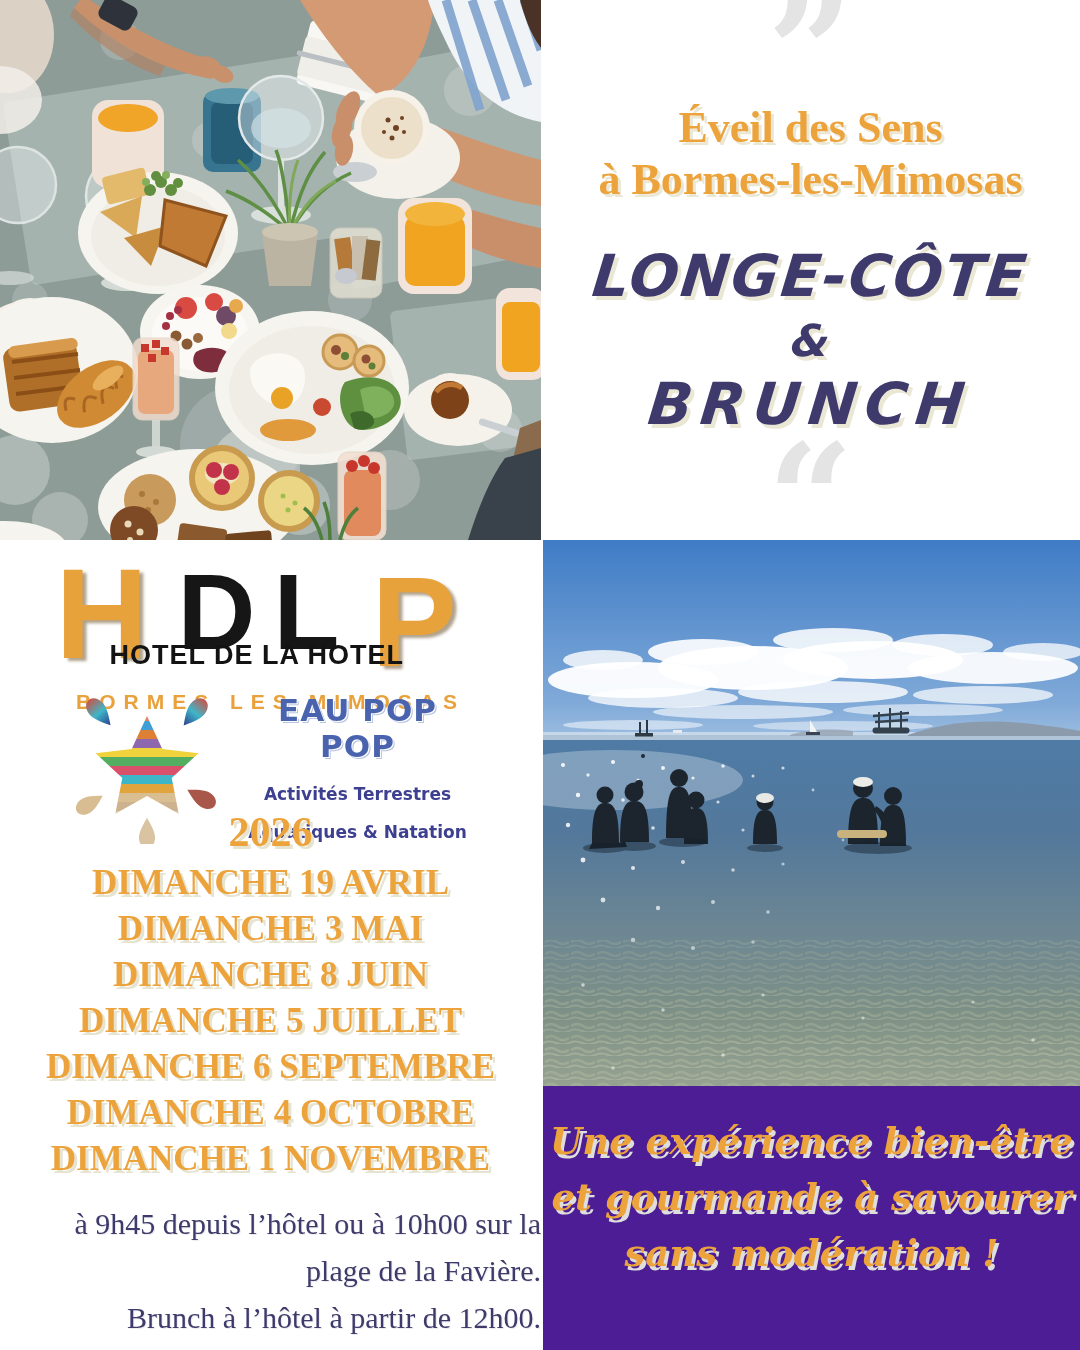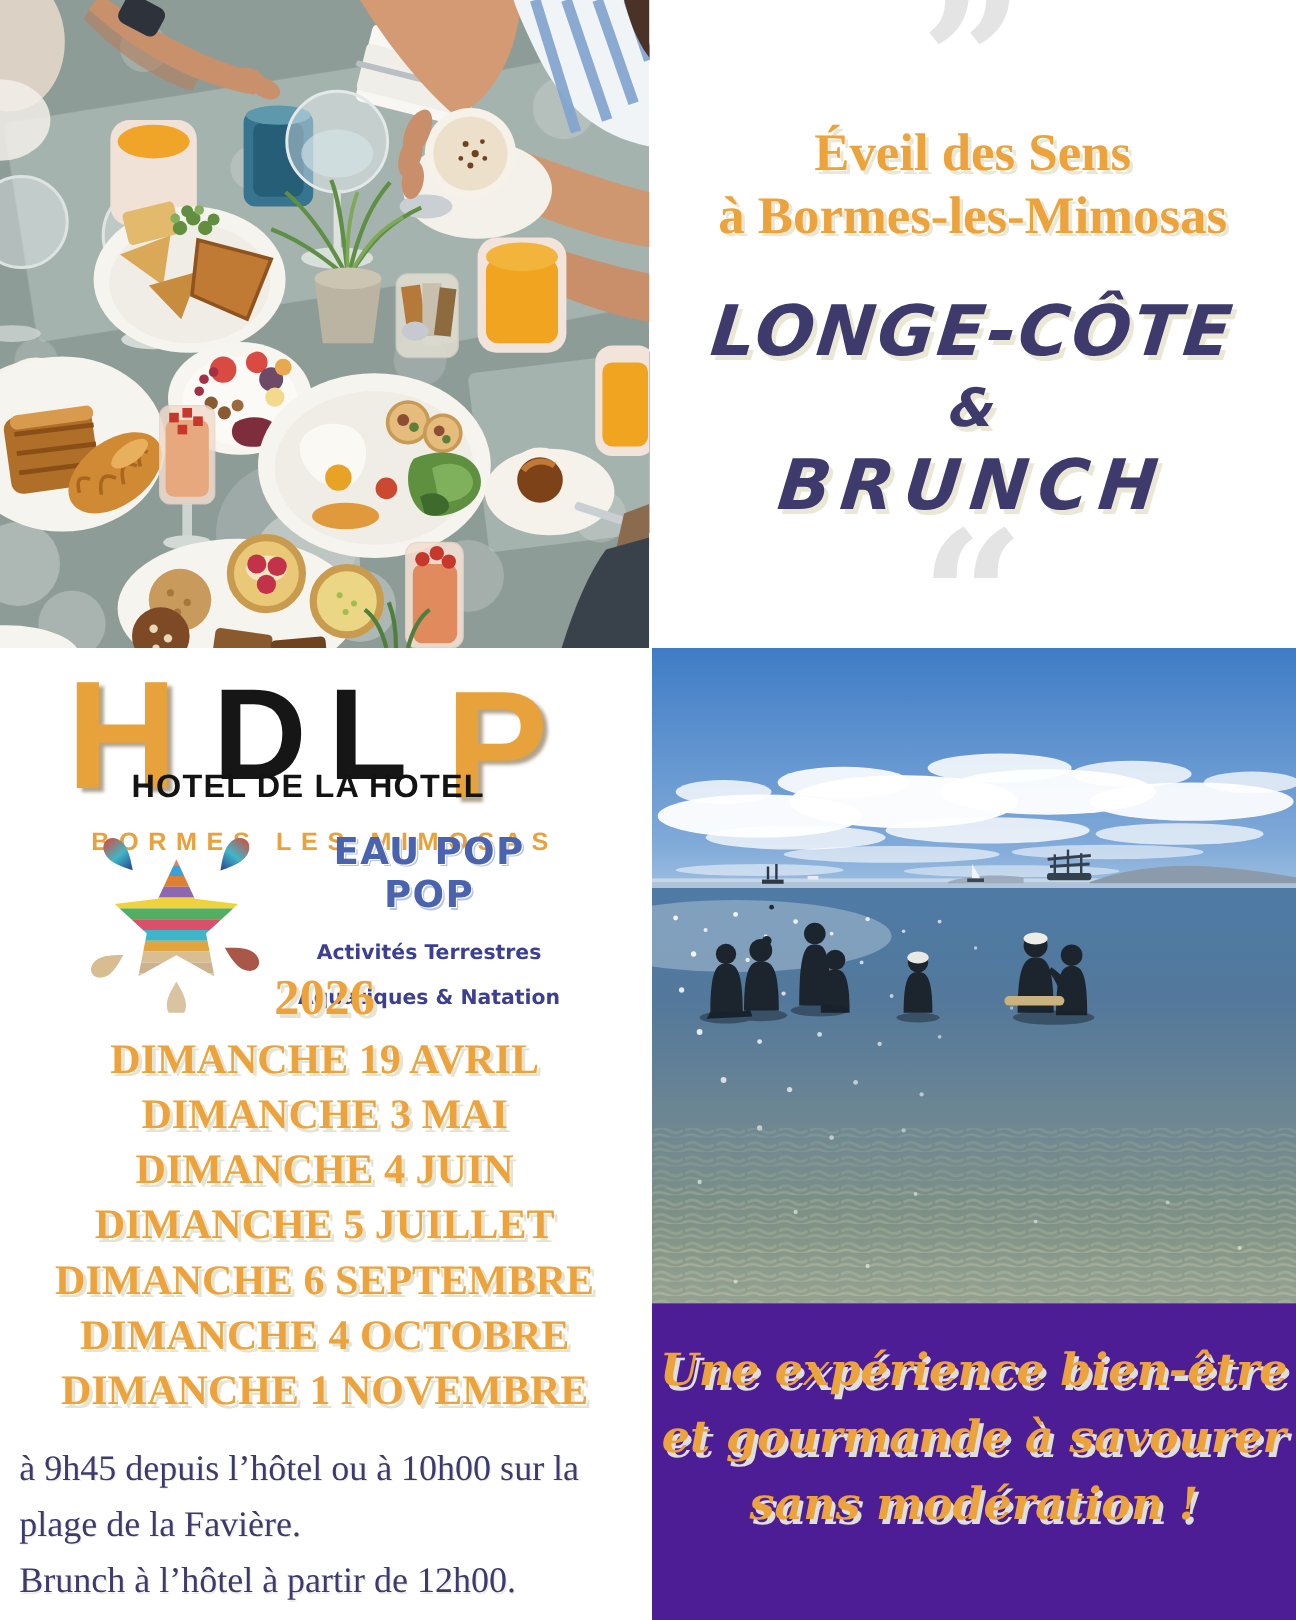--- a/index.html
+++ b/index.html
@@ -39,21 +39,21 @@
   .eau-row{position:absolute;left:50%;top:152px;transform:translateX(-50%);display:flex;align-items:center;gap:24px;}
   .eau-text{width:230px;text-align:center;}
   .eau-name{font-family:"DejaVu Sans",sans-serif;font-weight:800;font-size:31px;color:#4A63AE;
             letter-spacing:1px;text-shadow:1px 1px 0 #ffffff,2px 2px 0 #B9C4E2;}
   .eau-sub{font-family:"DejaVu Sans",sans-serif;font-weight:600;font-size:17px;line-height:26px;color:#3D3F90;margin-top:17px;}
   .year{position:absolute;left:0;top:268px;width:100%;text-align:center;font-weight:700;font-size:42px;
         color:#ECA33C;text-shadow:3px 3px 0 #E6E3D0;}
   .dates{position:absolute;left:0;top:320px;width:100%;text-align:center;}
   .date-line{font-weight:700;font-size:35px;line-height:46px;color:#ECA33C;text-shadow:3px 3px 0 #E6E3D0;
              white-space:nowrap;}
-  .details{position:absolute;left:16px;top:660px;width:100%;text-align:left;color:#3E3A6B;
+  .details{position:absolute;left:0;top:660px;width:100%;text-align:right;color:#3E3A6B;
            font-size:30px;line-height:47px;text-shadow:1px 1px 0 #ECECEC;}
 
   
   .panel-bottom-right{left:543px;top:1086px;width:537px;height:292px;background:#4c1d95;text-align:center;
                       padding-top:27px;box-sizing:border-box;}
   .tagline-line{font-family:"DejaVu Serif",serif;font-style:italic;font-weight:700;font-size:37px;
                 line-height:56px;color:#ECA33C;text-shadow:3px 4px 0 #DEDEDC;white-space:nowrap;}
 
   
   .photo-food{left:0;top:0;width:541px;height:540px;}
@@ -389,21 +389,21 @@
         <div class="eau-sub">Activités Terrestres</div>
         <div class="eau-sub" style="margin-top:12px;">Aquatiques &amp;  Natation</div>
       </div>
     </div>
 
     <div class="year">2026</div>
 
     <div class="dates">
       <div class="date-line">DIMANCHE 19 AVRIL</div>
       <div class="date-line">DIMANCHE 3 MAI</div>
-      <div class="date-line">DIMANCHE 4 JUIN</div>
+      <div class="date-line">DIMANCHE 8 JUIN</div>
       <div class="date-line">DIMANCHE 5 JUILLET</div>
       <div class="date-line">DIMANCHE 6 SEPTEMBRE</div>
       <div class="date-line">DIMANCHE 4 OCTOBRE</div>
       <div class="date-line">DIMANCHE 1 NOVEMBRE</div>
     </div>
 
     <div class="details">
       <div>à 9h45 depuis l’hôtel ou à 10h00 sur la</div>
       <div>plage de la Favière.</div>
       <div>Brunch à l’hôtel à partir de 12h00.</div>

